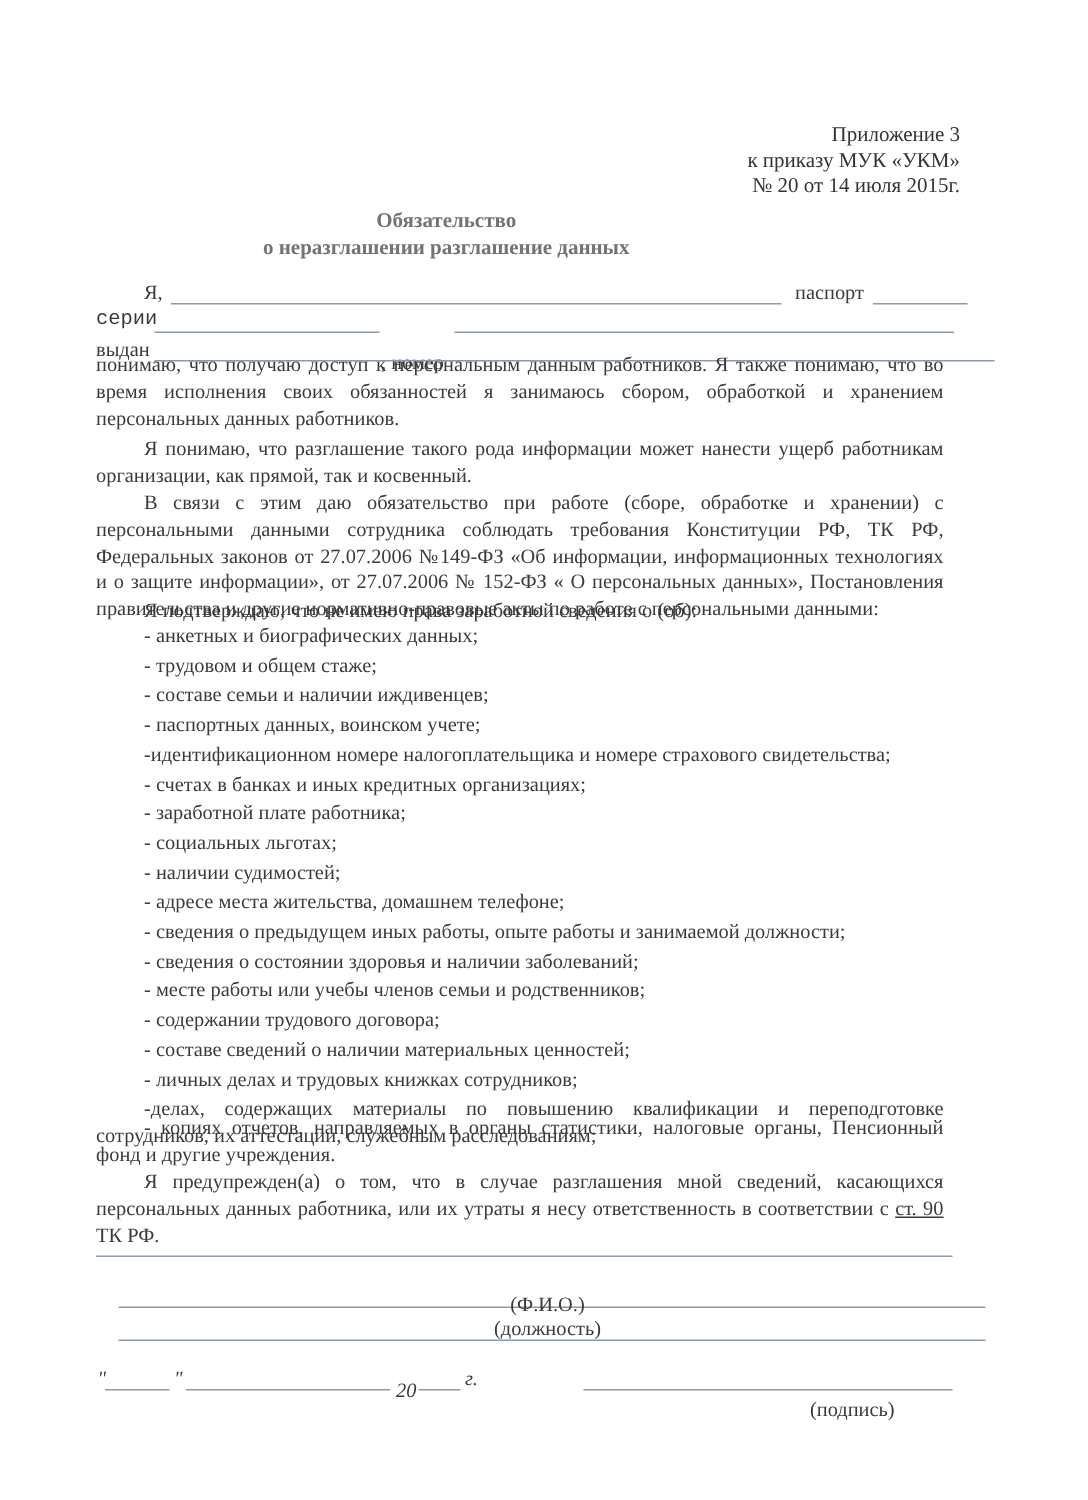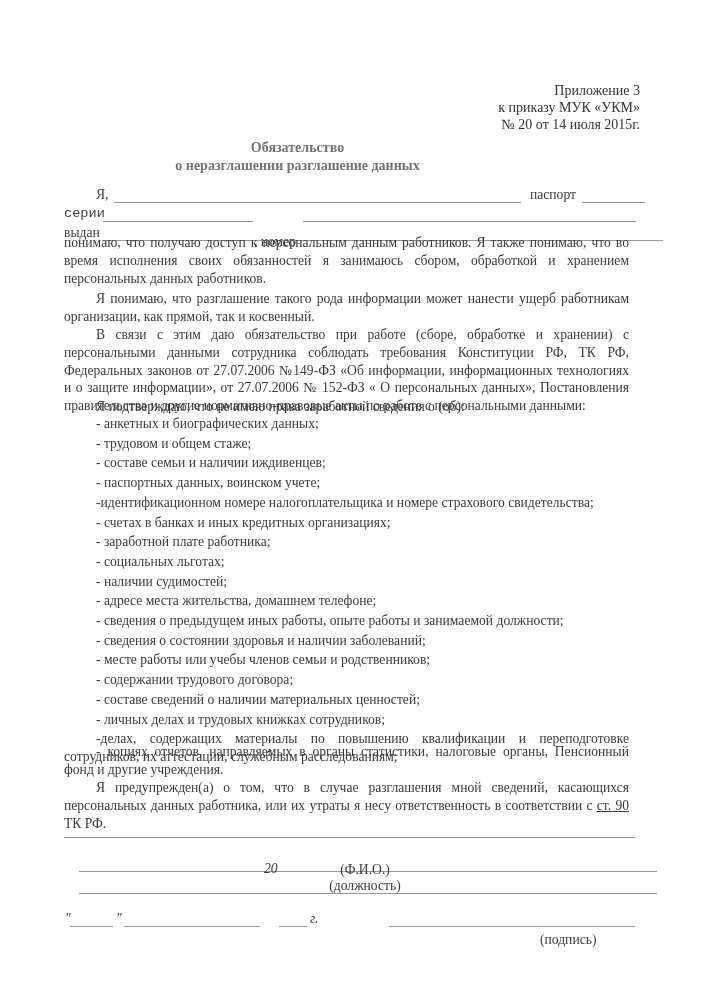--- a/index.html
+++ b/index.html
@@ -78,18 +78,18 @@
 <div class="caption" style="left:300px; width:130px; top:842px;margin-top:36px;">(должность)</div>
 
 <div class="line" style="left:79px; width:578px; top:871px;"></div>
 <div class="line" style="left:79px; width:578px; top:893px;"></div>
 <div class="caption" style="left:300px; width:130px; top:862px;">(Ф.И.О.)</div>
 
 <span class="txt italic" style="left:65px; top:910px;">"</span>
 <div class="line" style="left:70px; width:43px; top:926px;"></div>
 <span class="txt italic" style="left:116px; top:910px;">"</span>
 <div class="line" style="left:124px; width:136px; top:926px;"></div>
-<span class="txt italic" style="left:264px; top:860px;font-family:Liberation Serif, serif;">20</span>
+<span class="txt italic" style="left:264px; top:918px;font-family:Liberation Serif, serif;">20</span>
 <div class="line" style="left:279px; width:28px; top:926px;"></div>
 <span class="txt italic" style="left:310px; top:910px;">г.</span>
 
 <div class="line" style="left:389px; width:246px; top:926px;"></div>
 <div class="txt" style="left:540px; top:931px;">(подпись)</div>
 
 </body></html>

